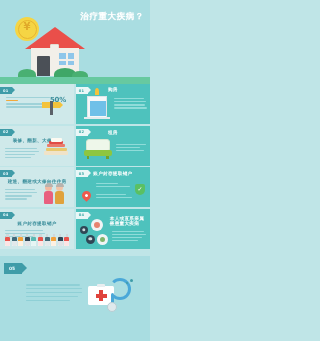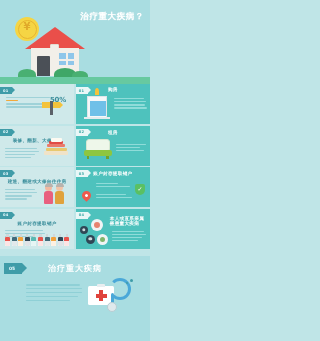--- a/index.html
+++ b/index.html
@@ -402,21 +402,20 @@
           <div class="ln" style="width:30px;"></div>
           <div class="ln" style="width:26px;"></div>
         </div>
       </div>
     </div>
 
   </div>
 
   <div class="bottom">
     <div class="b-ribbon">05</div>
-    <div class="b-title">治疗重大疾病</div>
     <div class="b-lines">
       <div class="ln" style="width:54px;"></div>
       <div class="ln" style="width:56px;"></div>
       <div class="ln" style="width:56px;"></div>
       <div class="ln" style="width:52px;"></div>
       <div class="ln" style="width:44px;"></div>
     </div>
     <div class="kit">
       <div class="kit-h"></div>
       <div class="cross-v"></div>

